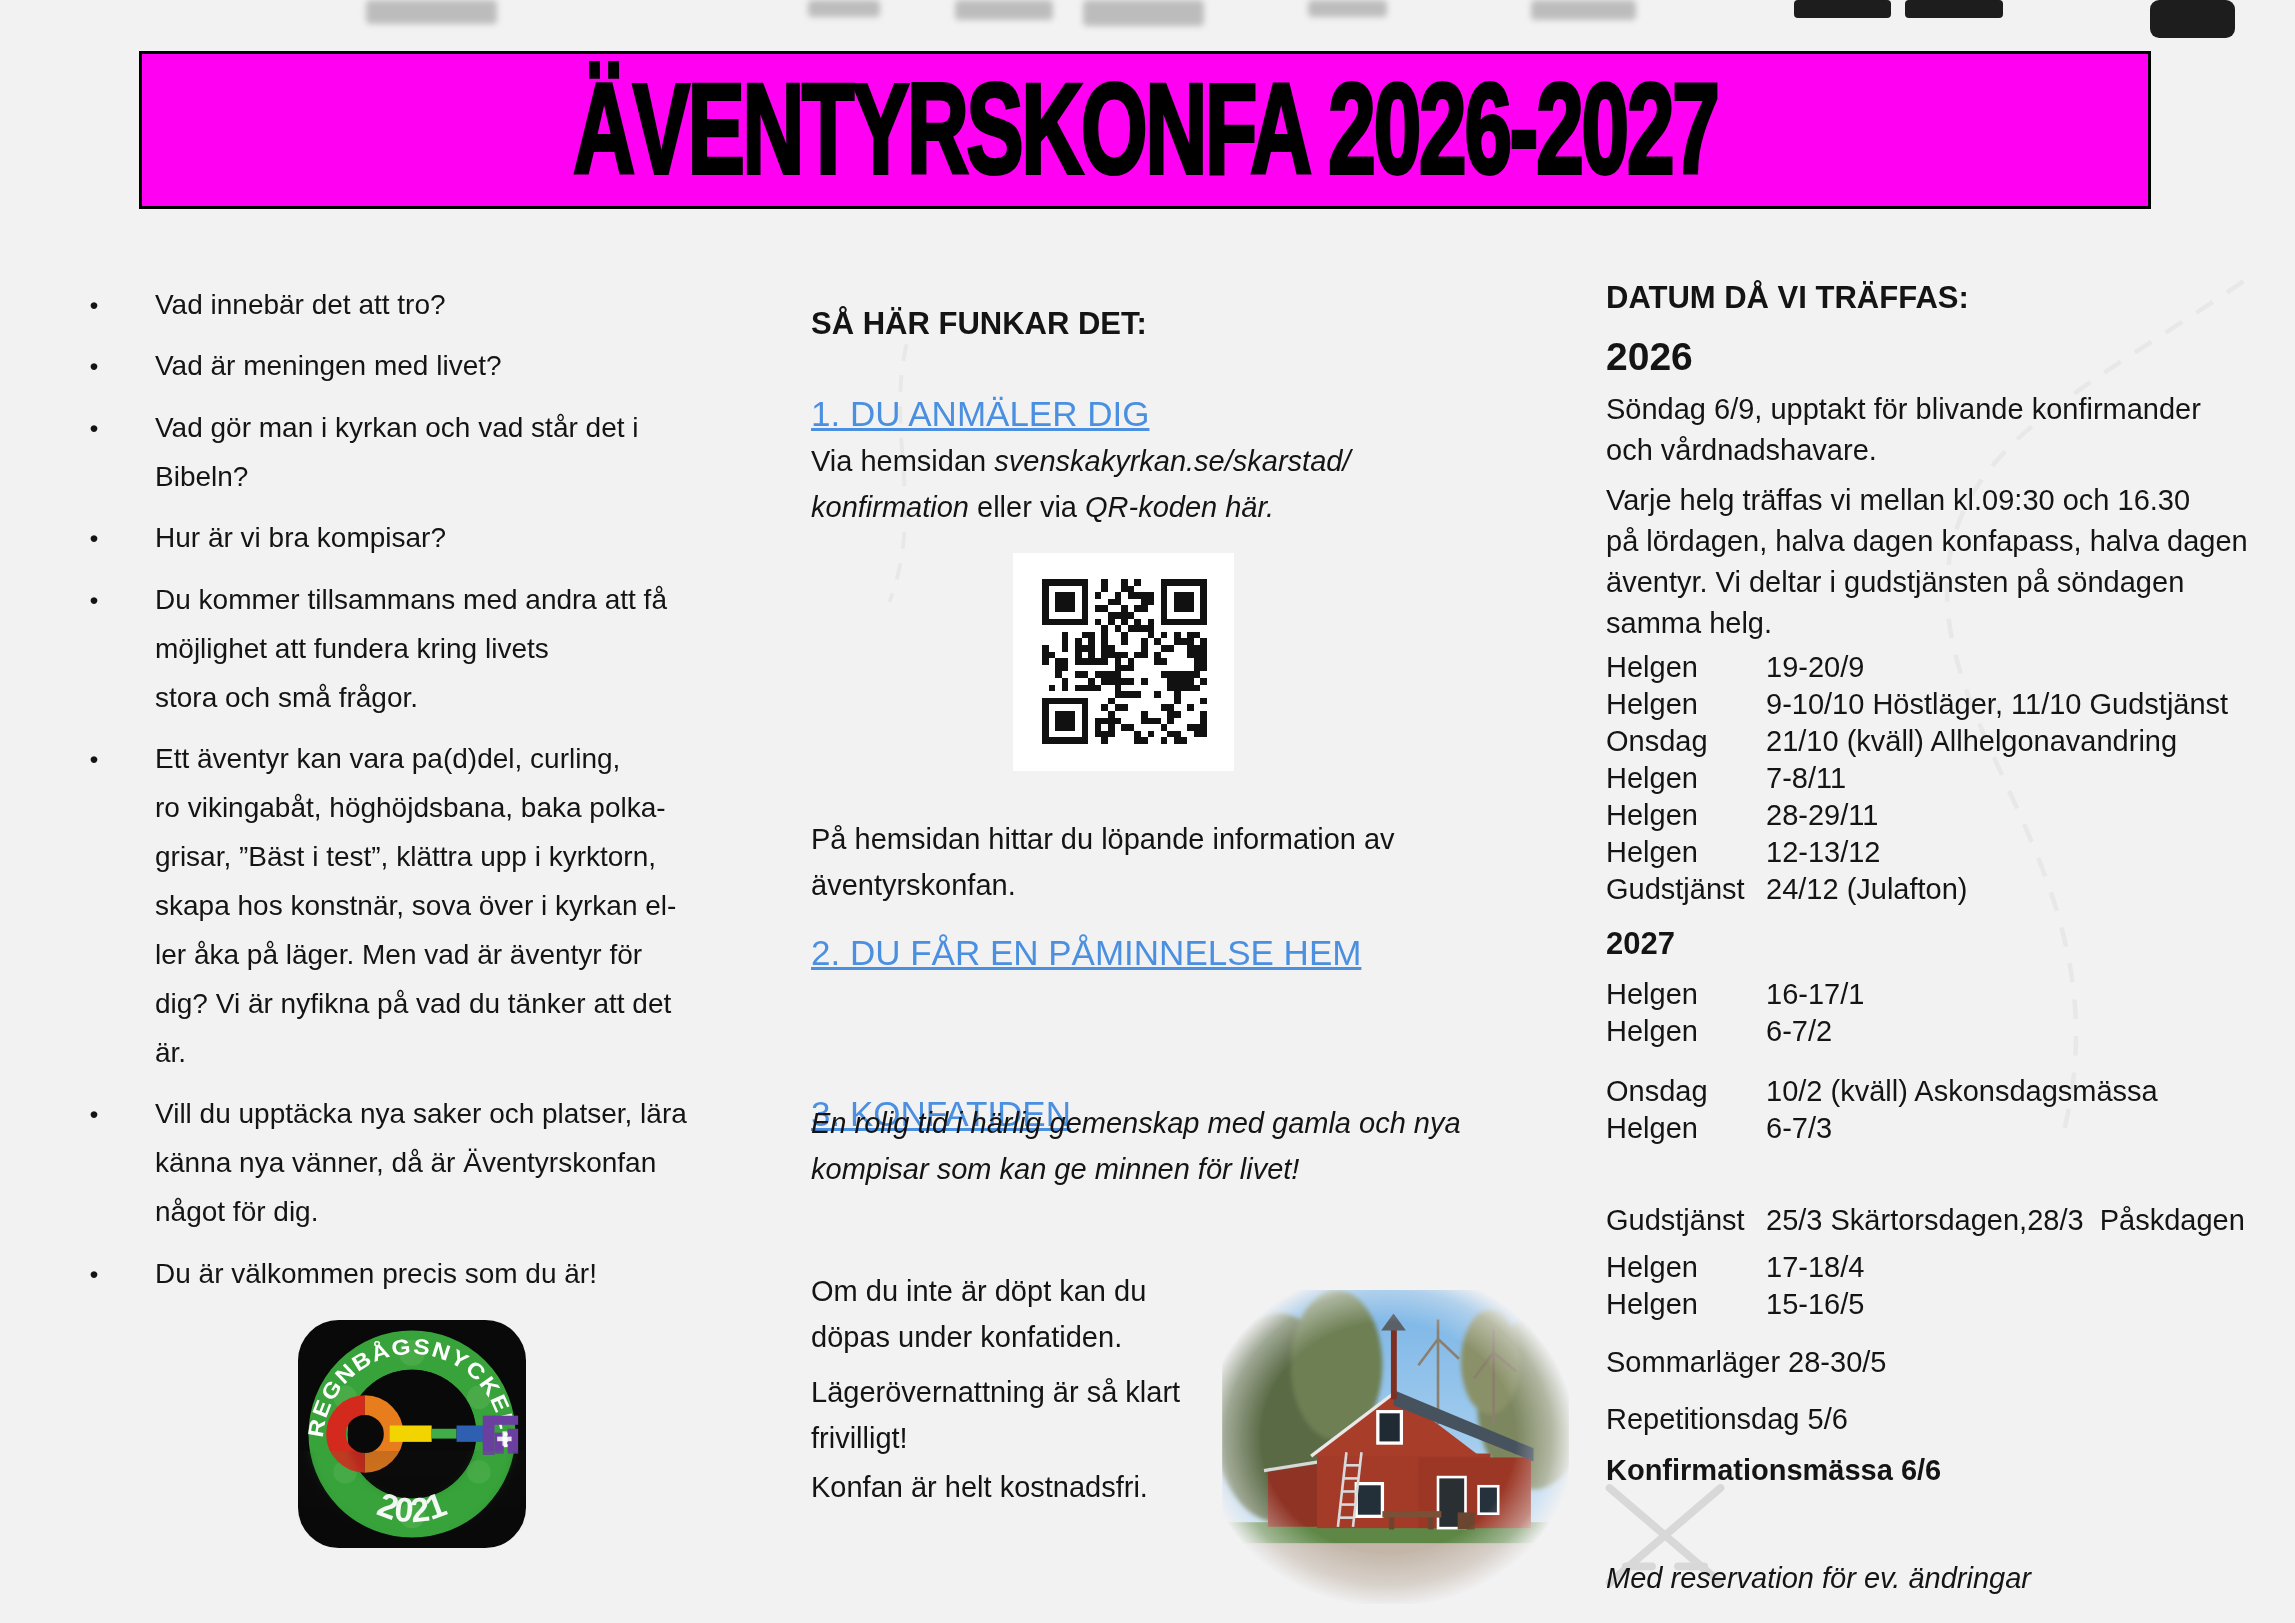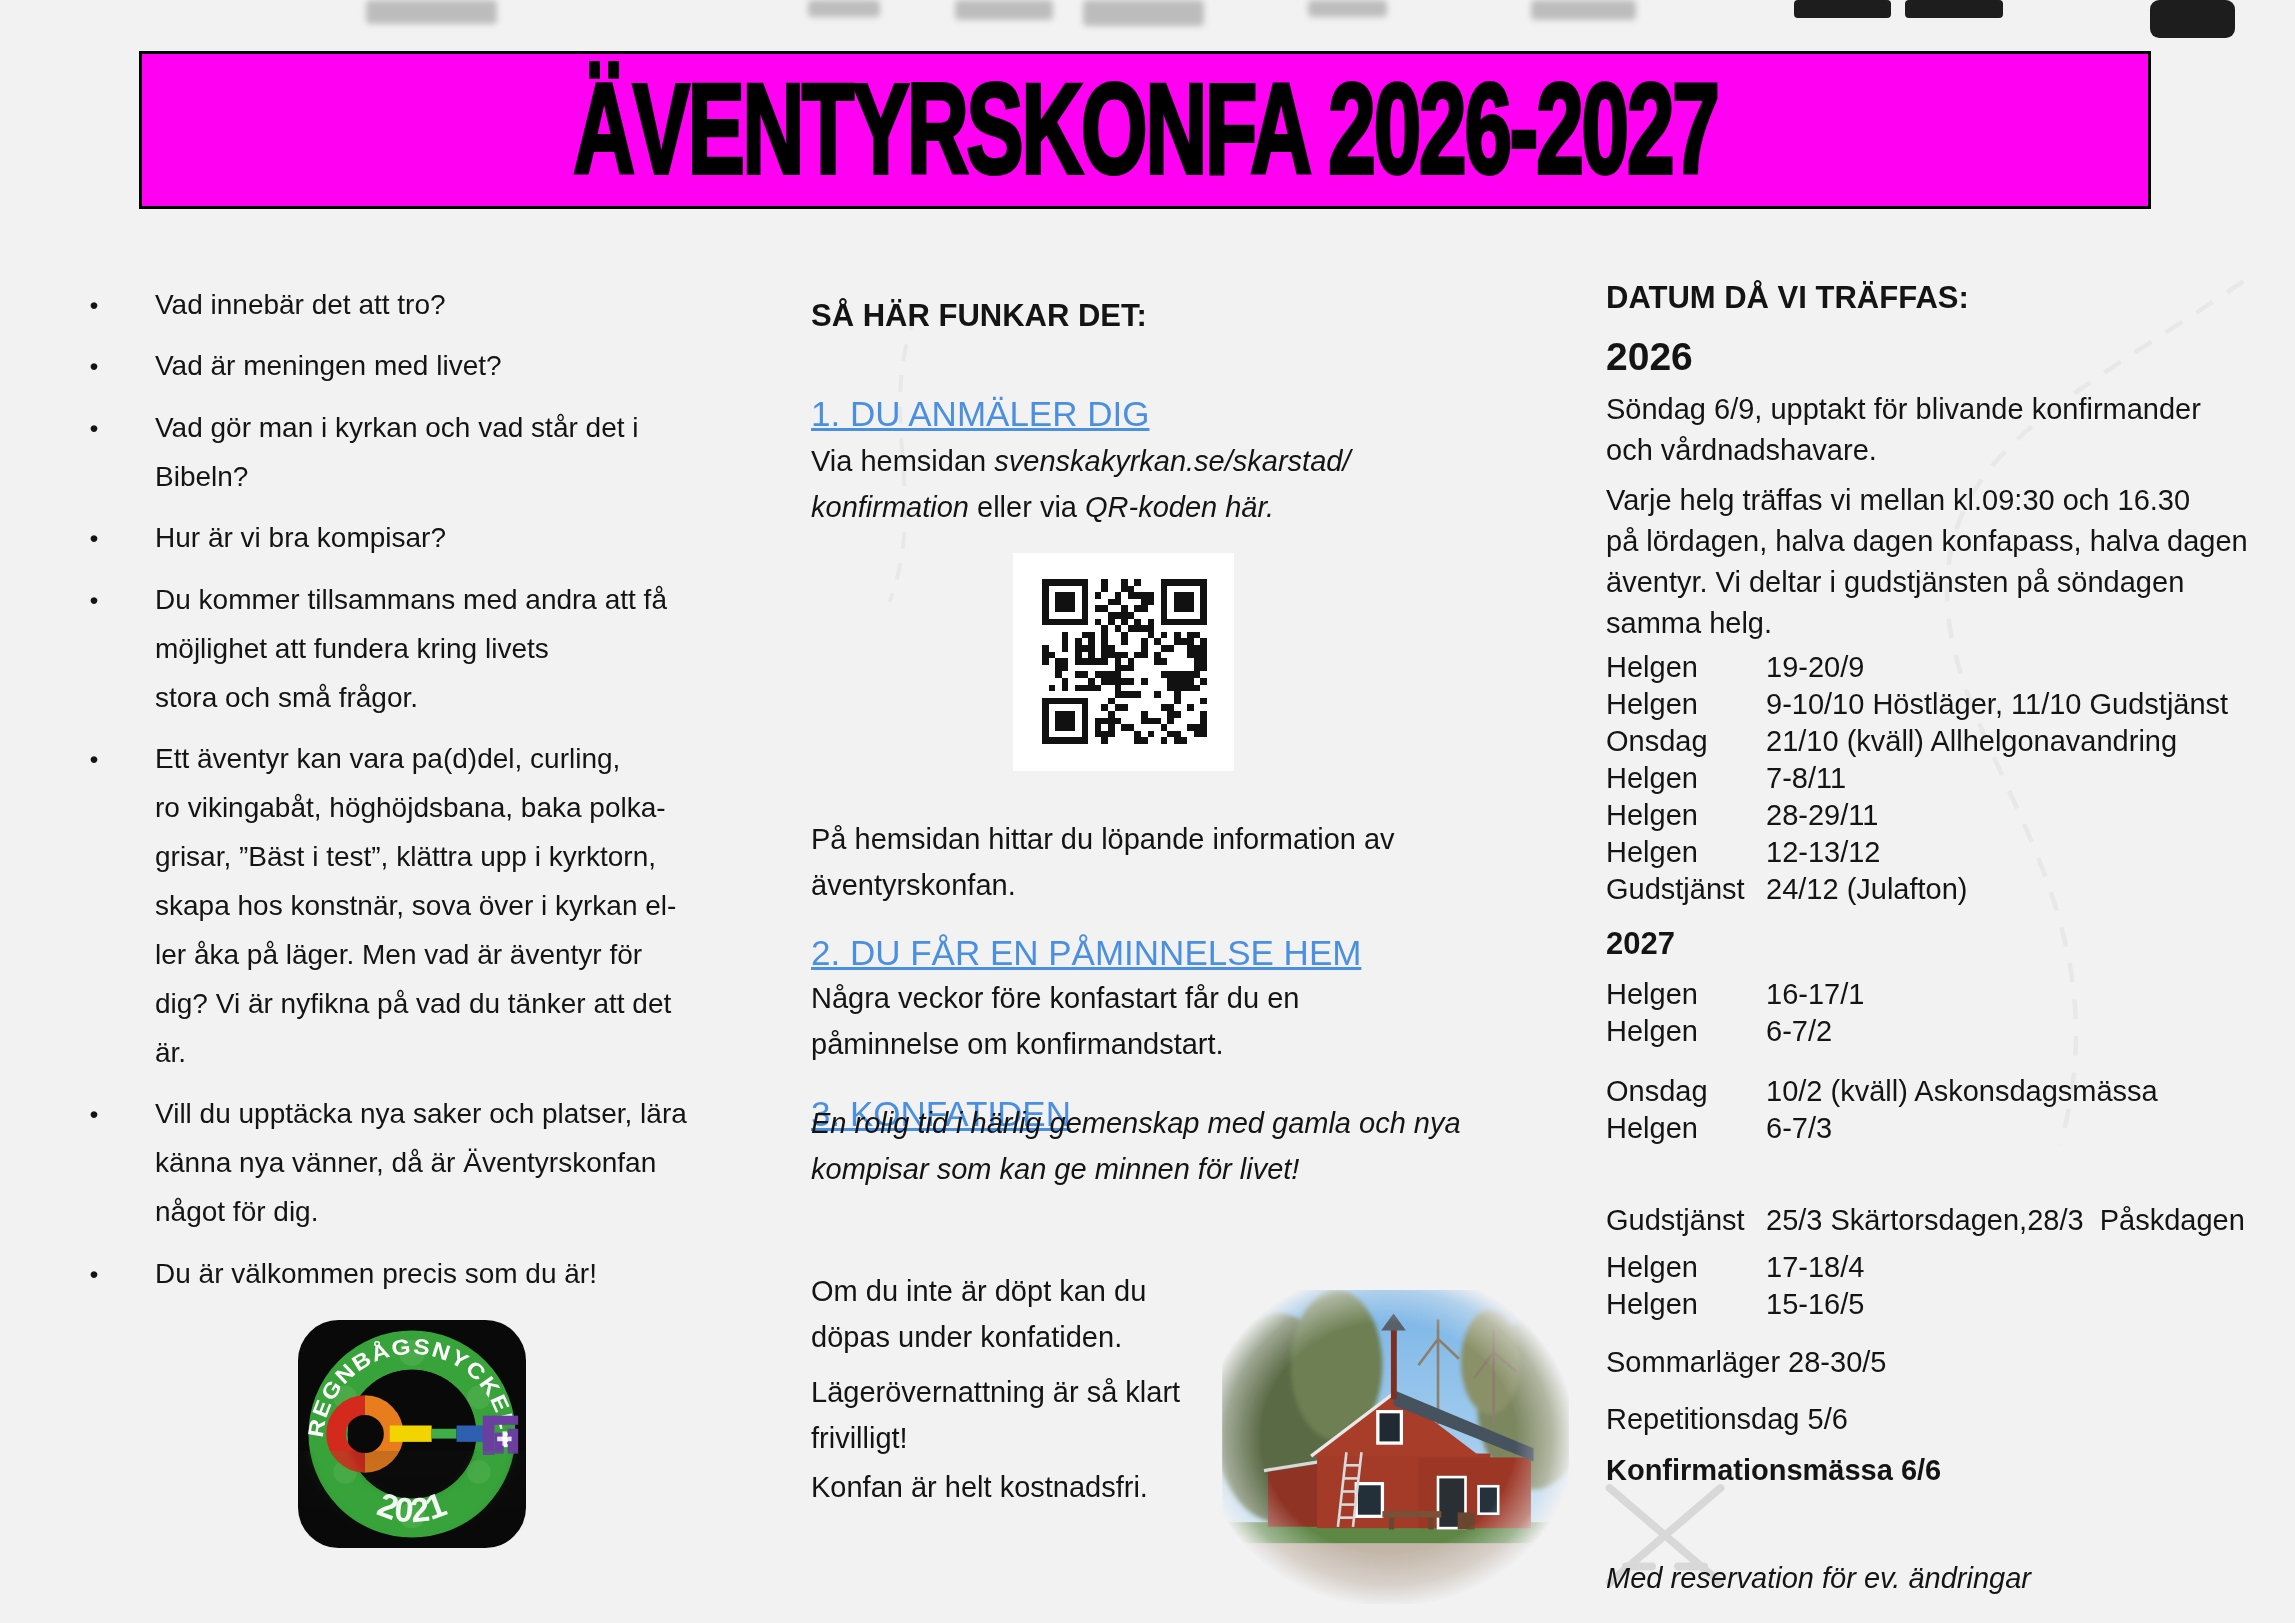--- a/index.html
+++ b/index.html
@@ -153,21 +153,21 @@
 
   <div id="logo-reflect" class="abs">
     <svg width="228" height="228" viewBox="0 0 348 348">
       <rect x="0" y="0" width="348" height="348" rx="62" fill="#1a1a1a"></rect>
       <circle cx="174" cy="174" r="128" fill="none" stroke="#37a33a" stroke-width="60"></circle>
       <circle cx="174" cy="174" r="98" fill="#1a1a1a"></circle>
       <rect x="140" y="161" width="150" height="25" fill="#cbb33a"></rect>
     </svg>
   </div>
 
-  <div class="abs mid h-bold" style="top:298px;">SÅ HÄR FUNKAR DET:</div>
+  <div class="abs mid h-bold" style="top:306px;">SÅ HÄR FUNKAR DET:</div>
 
   <div class="abs mid step-title" style="top:394px;">1. DU ANMÄLER DIG</div>
   <div class="abs mid body-txt" style="top:438px;width:720px;"><span>Via hemsidan </span><span class="it pre">svenskakyrkan.se/skarstad/
 konfirmation</span><span> eller via  </span><span class="it">QR-koden här.</span></div>
 
   <div id="qr-box" class="abs">
     <svg id="qr-svg" width="165" height="165" viewBox="0 0 25 25" shape-rendering="crispEdges">
         <rect x="0" y="0" width="1" height="1" fill="#111"></rect>
         <rect x="1" y="0" width="1" height="1" fill="#111"></rect>
         <rect x="2" y="0" width="1" height="1" fill="#111"></rect>
@@ -462,22 +462,20 @@
         <rect x="18" y="24" width="1" height="1" fill="#111"></rect>
         <rect x="20" y="24" width="1" height="1" fill="#111"></rect>
         <rect x="21" y="24" width="1" height="1" fill="#111"></rect>
       </svg>
   </div>
 
   <div class="abs mid body-txt pre" style="top:816px;">På hemsidan hittar du löpande information av
 äventyrskonfan.</div>
 
   <div class="abs mid step-title" style="top:933px;">2. DU FÅR EN PÅMINNELSE HEM</div>
-  <div class="abs mid body-txt pre" style="top:975px;">Några veckor före konfastart får du en
-påminnelse om konfirmandstart.</div>
 
   <div class="abs mid step-title" style="top:1094px;">3. KONFATIDEN</div>
   <div class="abs mid body-txt pre" style="top:1100px;font-style:italic;">En rolig tid i härlig gemenskap med gamla och nya
 kompisar som kan ge minnen för livet!</div>
 
   <div class="abs mid body-txt pre" style="top:1268px;">Om du inte är döpt kan du
 döpas under konfatiden.</div>
   <div class="abs mid body-txt pre" style="top:1369px;">Lägerövernattning är så klart
 frivilligt!</div>
   <div class="abs mid body-txt pre" style="top:1464px;text-align:center;">Konfan är helt kostnadsfri.</div>

